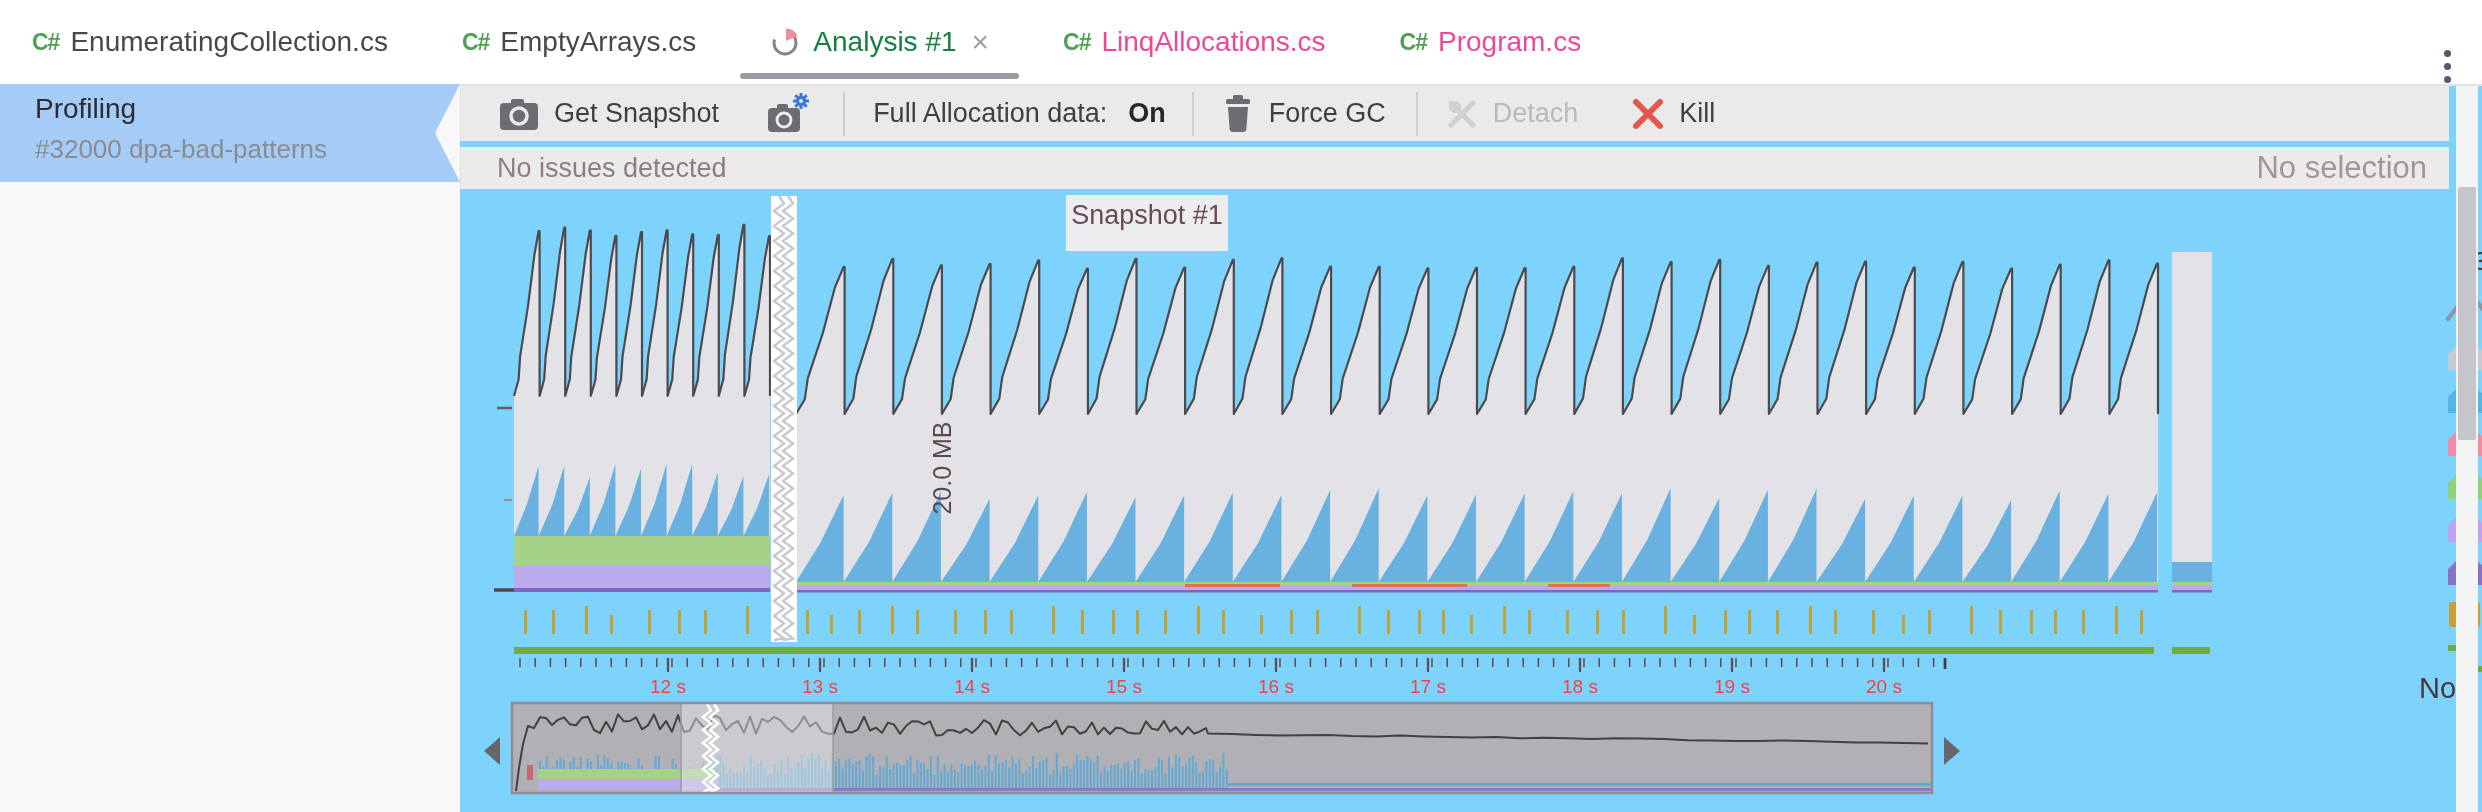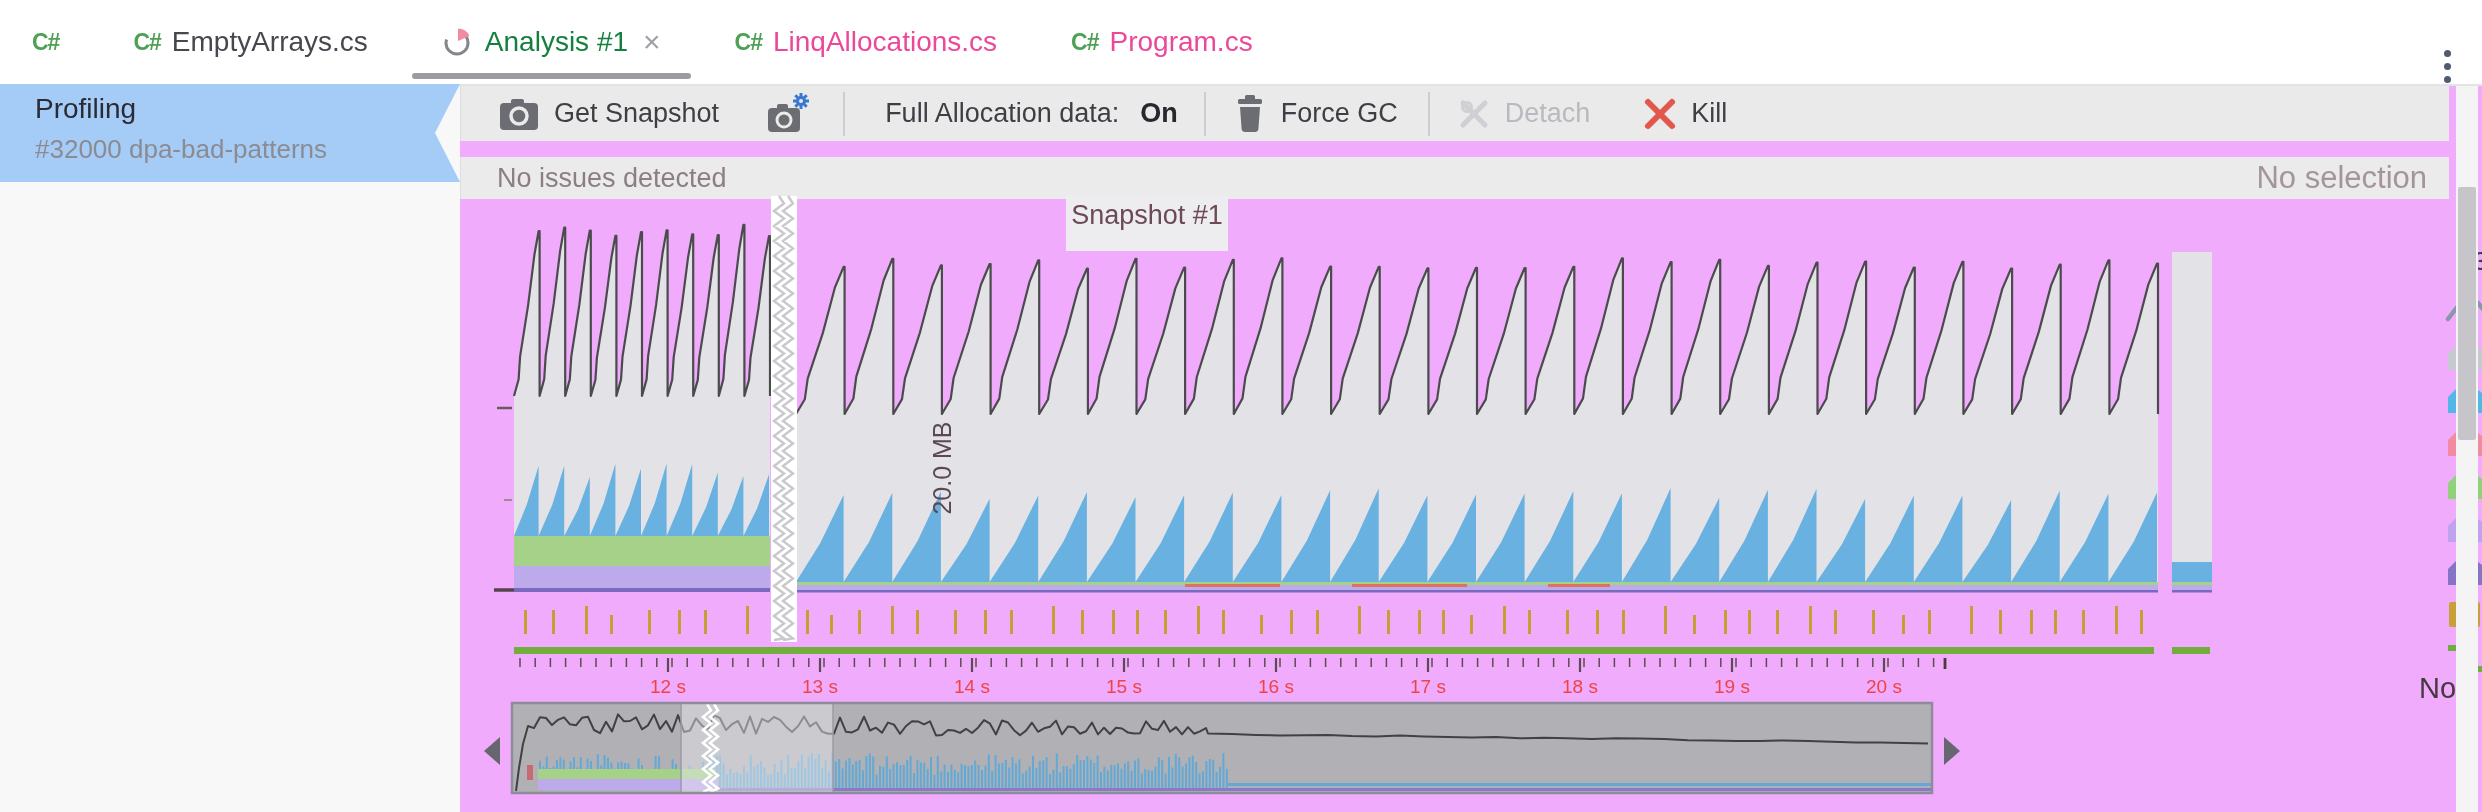--- a/index.html
+++ b/index.html
@@ -18,28 +18,28 @@
   .tab-close{font-size:30px;color:#a0a0a8;line-height:1;margin-left:4px;}
   .kebab{position:absolute;right:28px;top:50px;width:10px;display:flex;flex-direction:column;gap:6px;cursor:pointer;}
   .kebab i{width:7px;height:7px;border-radius:50%;background:#505a70;}
   
   .sidebar{position:absolute;left:0;top:86px;width:460px;height:726px;background:#f8f8f8;}
   .session{position:absolute;left:0;top:-2px;width:460px;height:98px;background:#a5cbf7;
            clip-path:polygon(0 0,100% 0,calc(100% - 25px) 50%,100% 100%,0 100%);cursor:pointer;}
   .session-title{position:absolute;left:35px;top:9px;font-size:28px;font-weight:400;color:#2b2b33;}
   .session-sub{position:absolute;left:35px;top:50px;font-size:26px;color:#8b8b92;}
   
-  .main{position:absolute;left:460px;top:86px;width:2022px;height:726px;background:#f0abfc;}
+  .main{position:absolute;left:460px;top:86px;width:2022px;height:726px;background:#7dd3fc;}
   .toolbar{position:absolute;left:0;top:0;width:1988px;height:55px;background:#eaeaea;
            border-left:1px solid #ddd;display:flex;align-items:center;}
   .tb-btn{display:flex;align-items:center;gap:13px;font-size:27px;color:#3e3e45;cursor:pointer;white-space:nowrap;}
   .tb-btn.disabled{color:#b9b9bf;cursor:default;}
   .tb-sep{width:2px;height:44px;background:#cdcdd0;}
   .tb-strong{font-weight:700;color:#27272d;margin-left:8px;}
-  .issuesbar{position:absolute;left:0;top:71px;width:1988px;height:42px;background:#ebebeb;
+  .issuesbar{position:absolute;left:0;top:61px;width:1988px;height:42px;background:#ebebeb;
              border-left:1px solid #ddd;display:flex;align-items:center;}
   .issues-left{margin-left:36px;font-size:27px;color:#8b7e85;}
   .issues-right{position:absolute;right:22px;font-size:31px;color:#a39599;}
   
   #chart-svg{position:absolute;left:460px;top:190px;}
   .snapshot-label{position:absolute;left:1066px;top:195px;width:162px;height:56px;background:#ededef;
                   color:#6b4a55;font-size:27px;text-align:center;line-height:40px;cursor:pointer;}
   .y-label{position:absolute;left:942px;top:468px;transform:translate(-50%,-50%) rotate(-90deg);
            font-size:25px;color:#5c4850;white-space:nowrap;}
   .xtick{position:absolute;top:676px;width:80px;text-align:center;font-size:19px;color:#ef4444;}
@@ -54,20 +54,21 @@
   .vscroll .thumb{position:absolute;left:2px;top:101px;width:18px;height:253px;background:#c6c6ca;border-radius:2px;cursor:pointer;}
 </style>
 </head>
 <body>
 
 <div class="app">
 
   <div class="tabbar">
     <div class="tab" style="margin-left:6px">
       <span class="cs-icon">C#</span>
+      <span class="tab-label">EnumeratingCollection.cs</span>
     </div>
     <div class="tab" style="margin-left:22px">
       <span class="cs-icon">C#</span>
       <span class="tab-label">EmptyArrays.cs</span>
     </div>
     <div class="tab active" style="margin-left:22px">
       <span style="display:flex">
         <svg width="32" height="32" viewBox="0 0 32 32">
           <circle cx="15" cy="17" r="11" fill="none" stroke="#85858c" stroke-width="3" stroke-dasharray="52 18" stroke-dashoffset="14"></circle>
           <path d="M16 15 L16 2.5 A12.5 12.5 0 0 1 27.5 10 Z" fill="#f08ba0"></path>
@@ -122,21 +123,21 @@
               <line x1="28" y1="9" x2="44" y2="9"></line>
               <line x1="30.3" y1="3.3" x2="41.7" y2="14.7"></line>
               <line x1="41.7" y1="3.3" x2="30.3" y2="14.7"></line>
             </g>
             <circle cx="36" cy="9" r="5" fill="#3b77d0"></circle>
             <circle cx="36" cy="9" r="2" fill="#eaeaea"></circle>
           </svg>
         </span>
       </div>
       <div class="tb-sep" style="margin-left:30px"></div>
-      <div class="tb-btn" style="margin-left:40px">
+      <div class="tb-btn" style="margin-left:28px">
         <span>Full Allocation data:</span>
         <span class="tb-strong">On</span>
       </div>
       <div class="tb-sep" style="margin-left:26px"></div>
       <div class="tb-btn" style="margin-left:26px">
         <span style="display:flex">
           <svg width="36" height="40" viewBox="0 0 36 40">
             <rect x="13" y="1" width="10" height="5" rx="1.5" fill="#6c6c73"></rect>
             <rect x="6" y="5" width="24" height="5" rx="1.5" fill="#6c6c73"></rect>
             <path d="M8 13 H28 L26.4 35 a3.5 3.5 0 0 1 -3.5 3 H13.1 a3.5 3.5 0 0 1 -3.5 -3 Z" fill="#6c6c73"></path>

